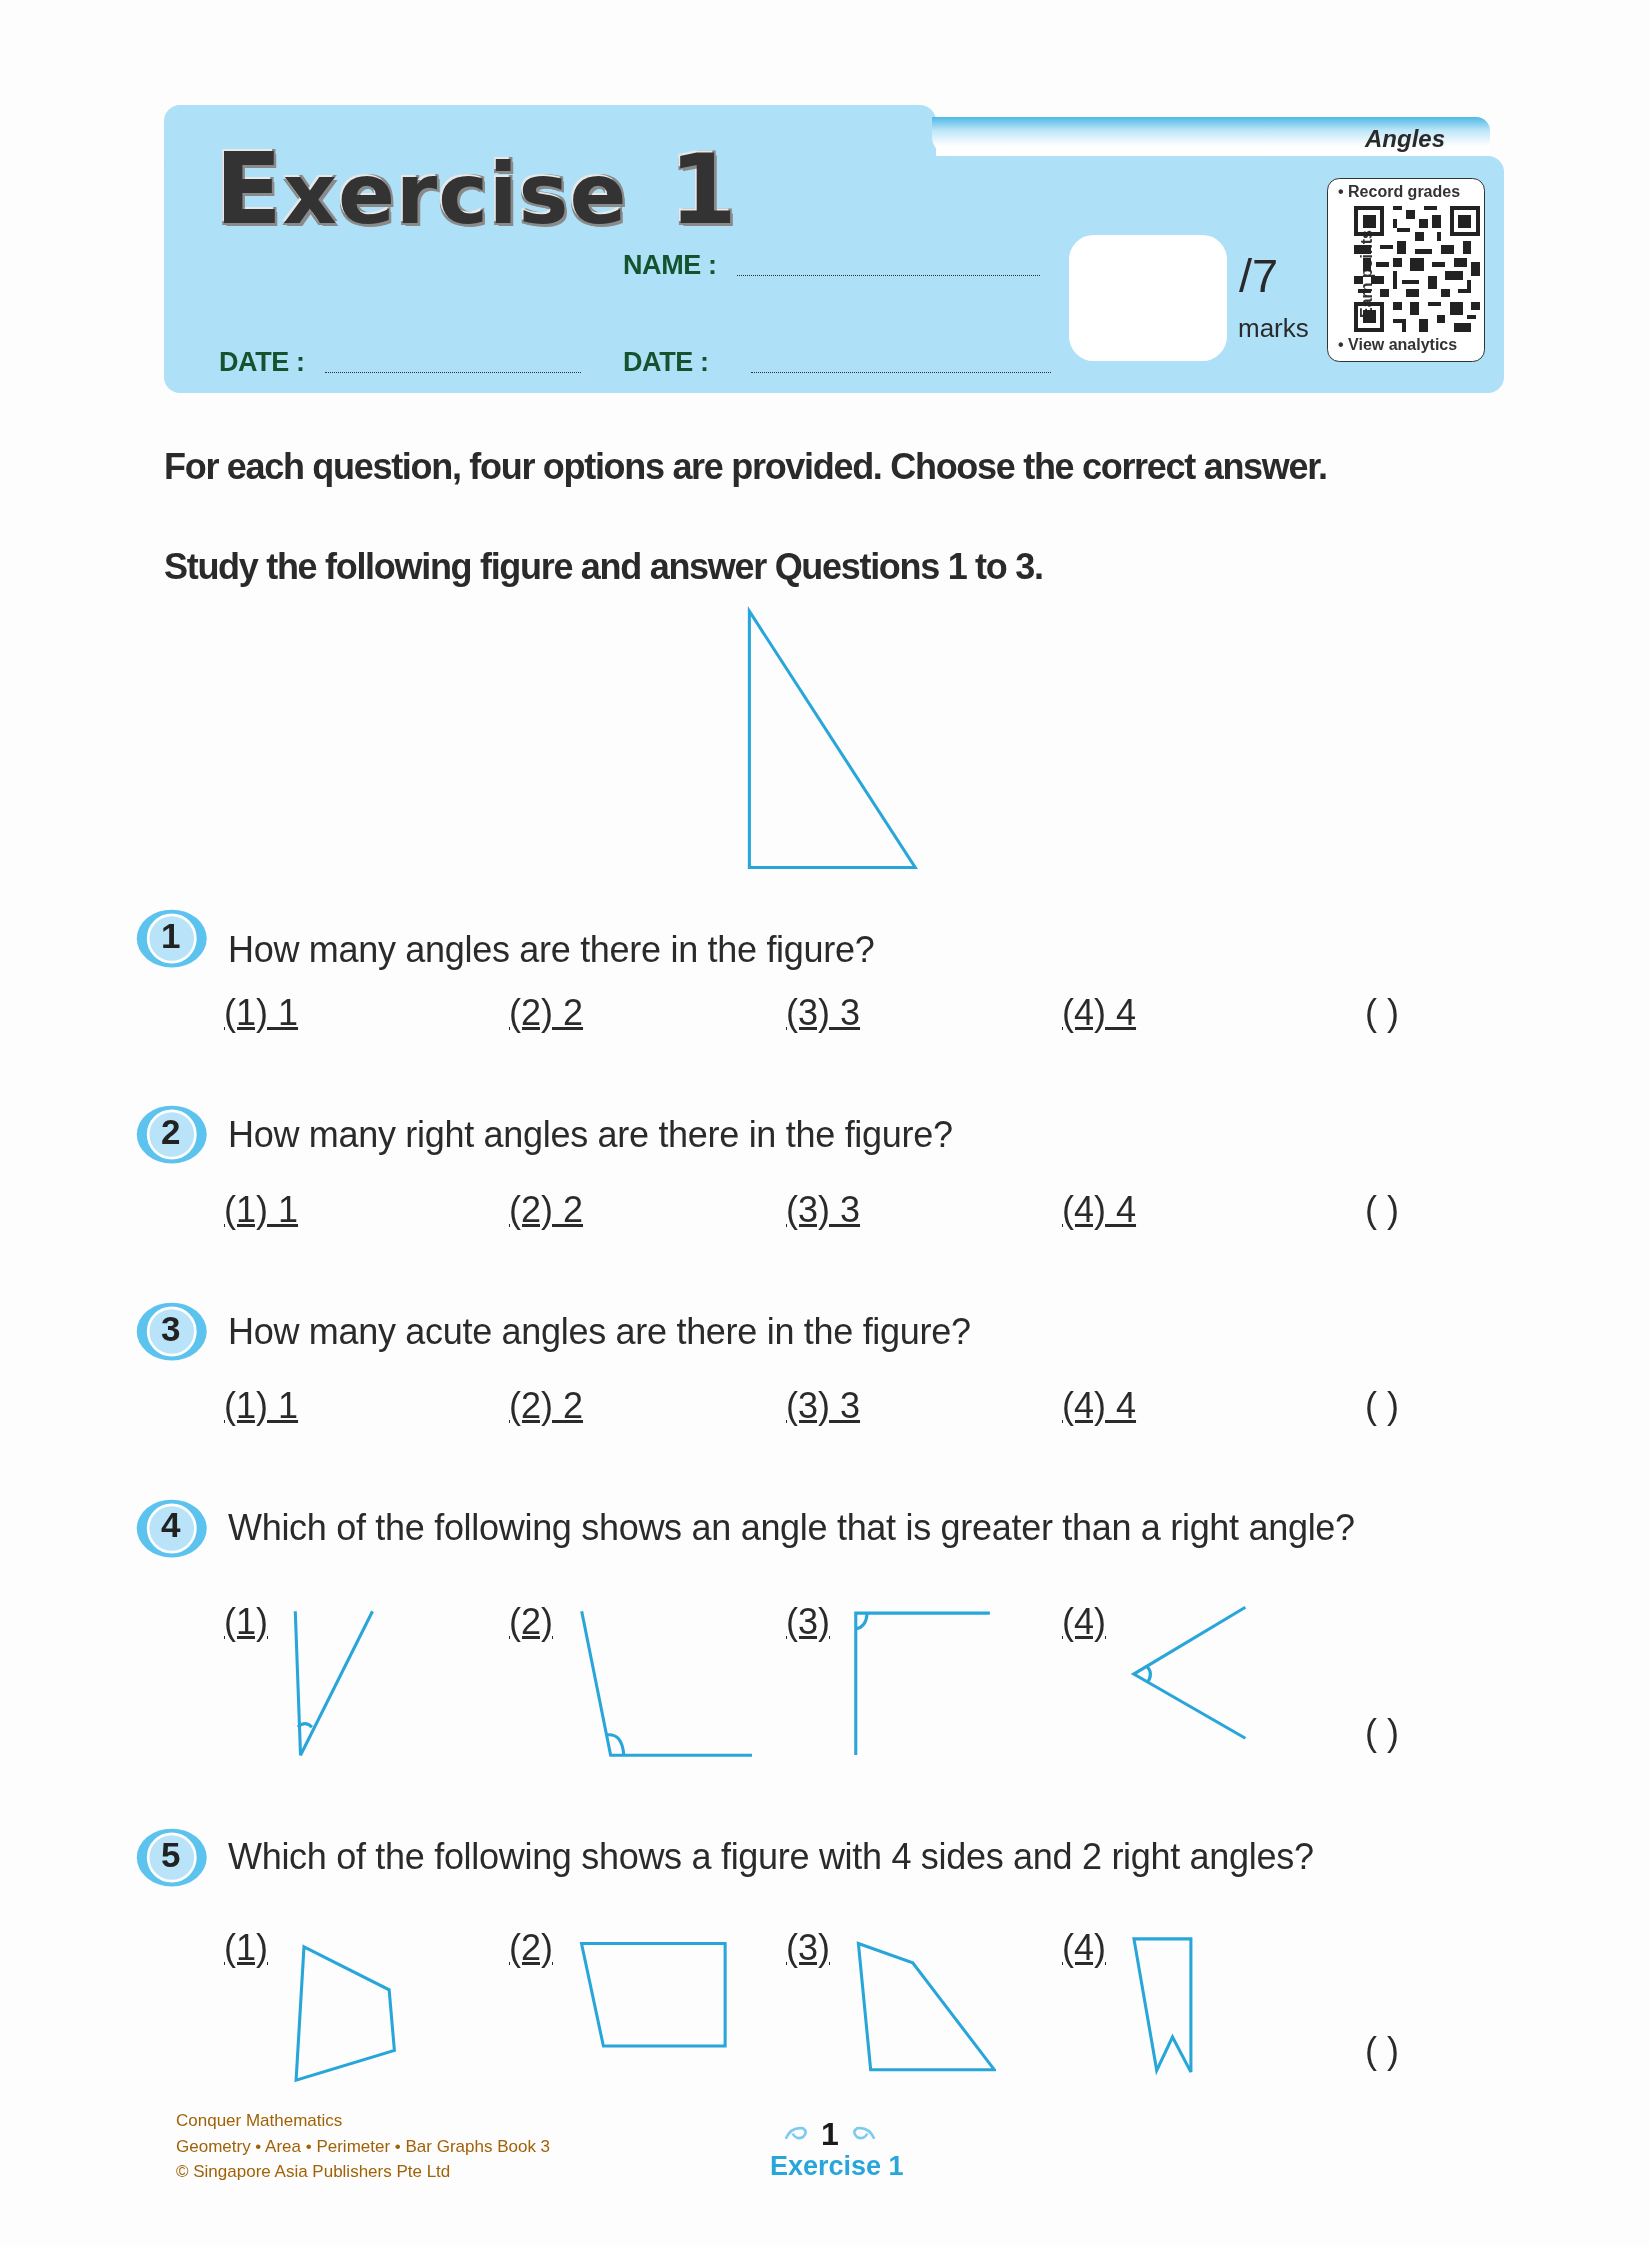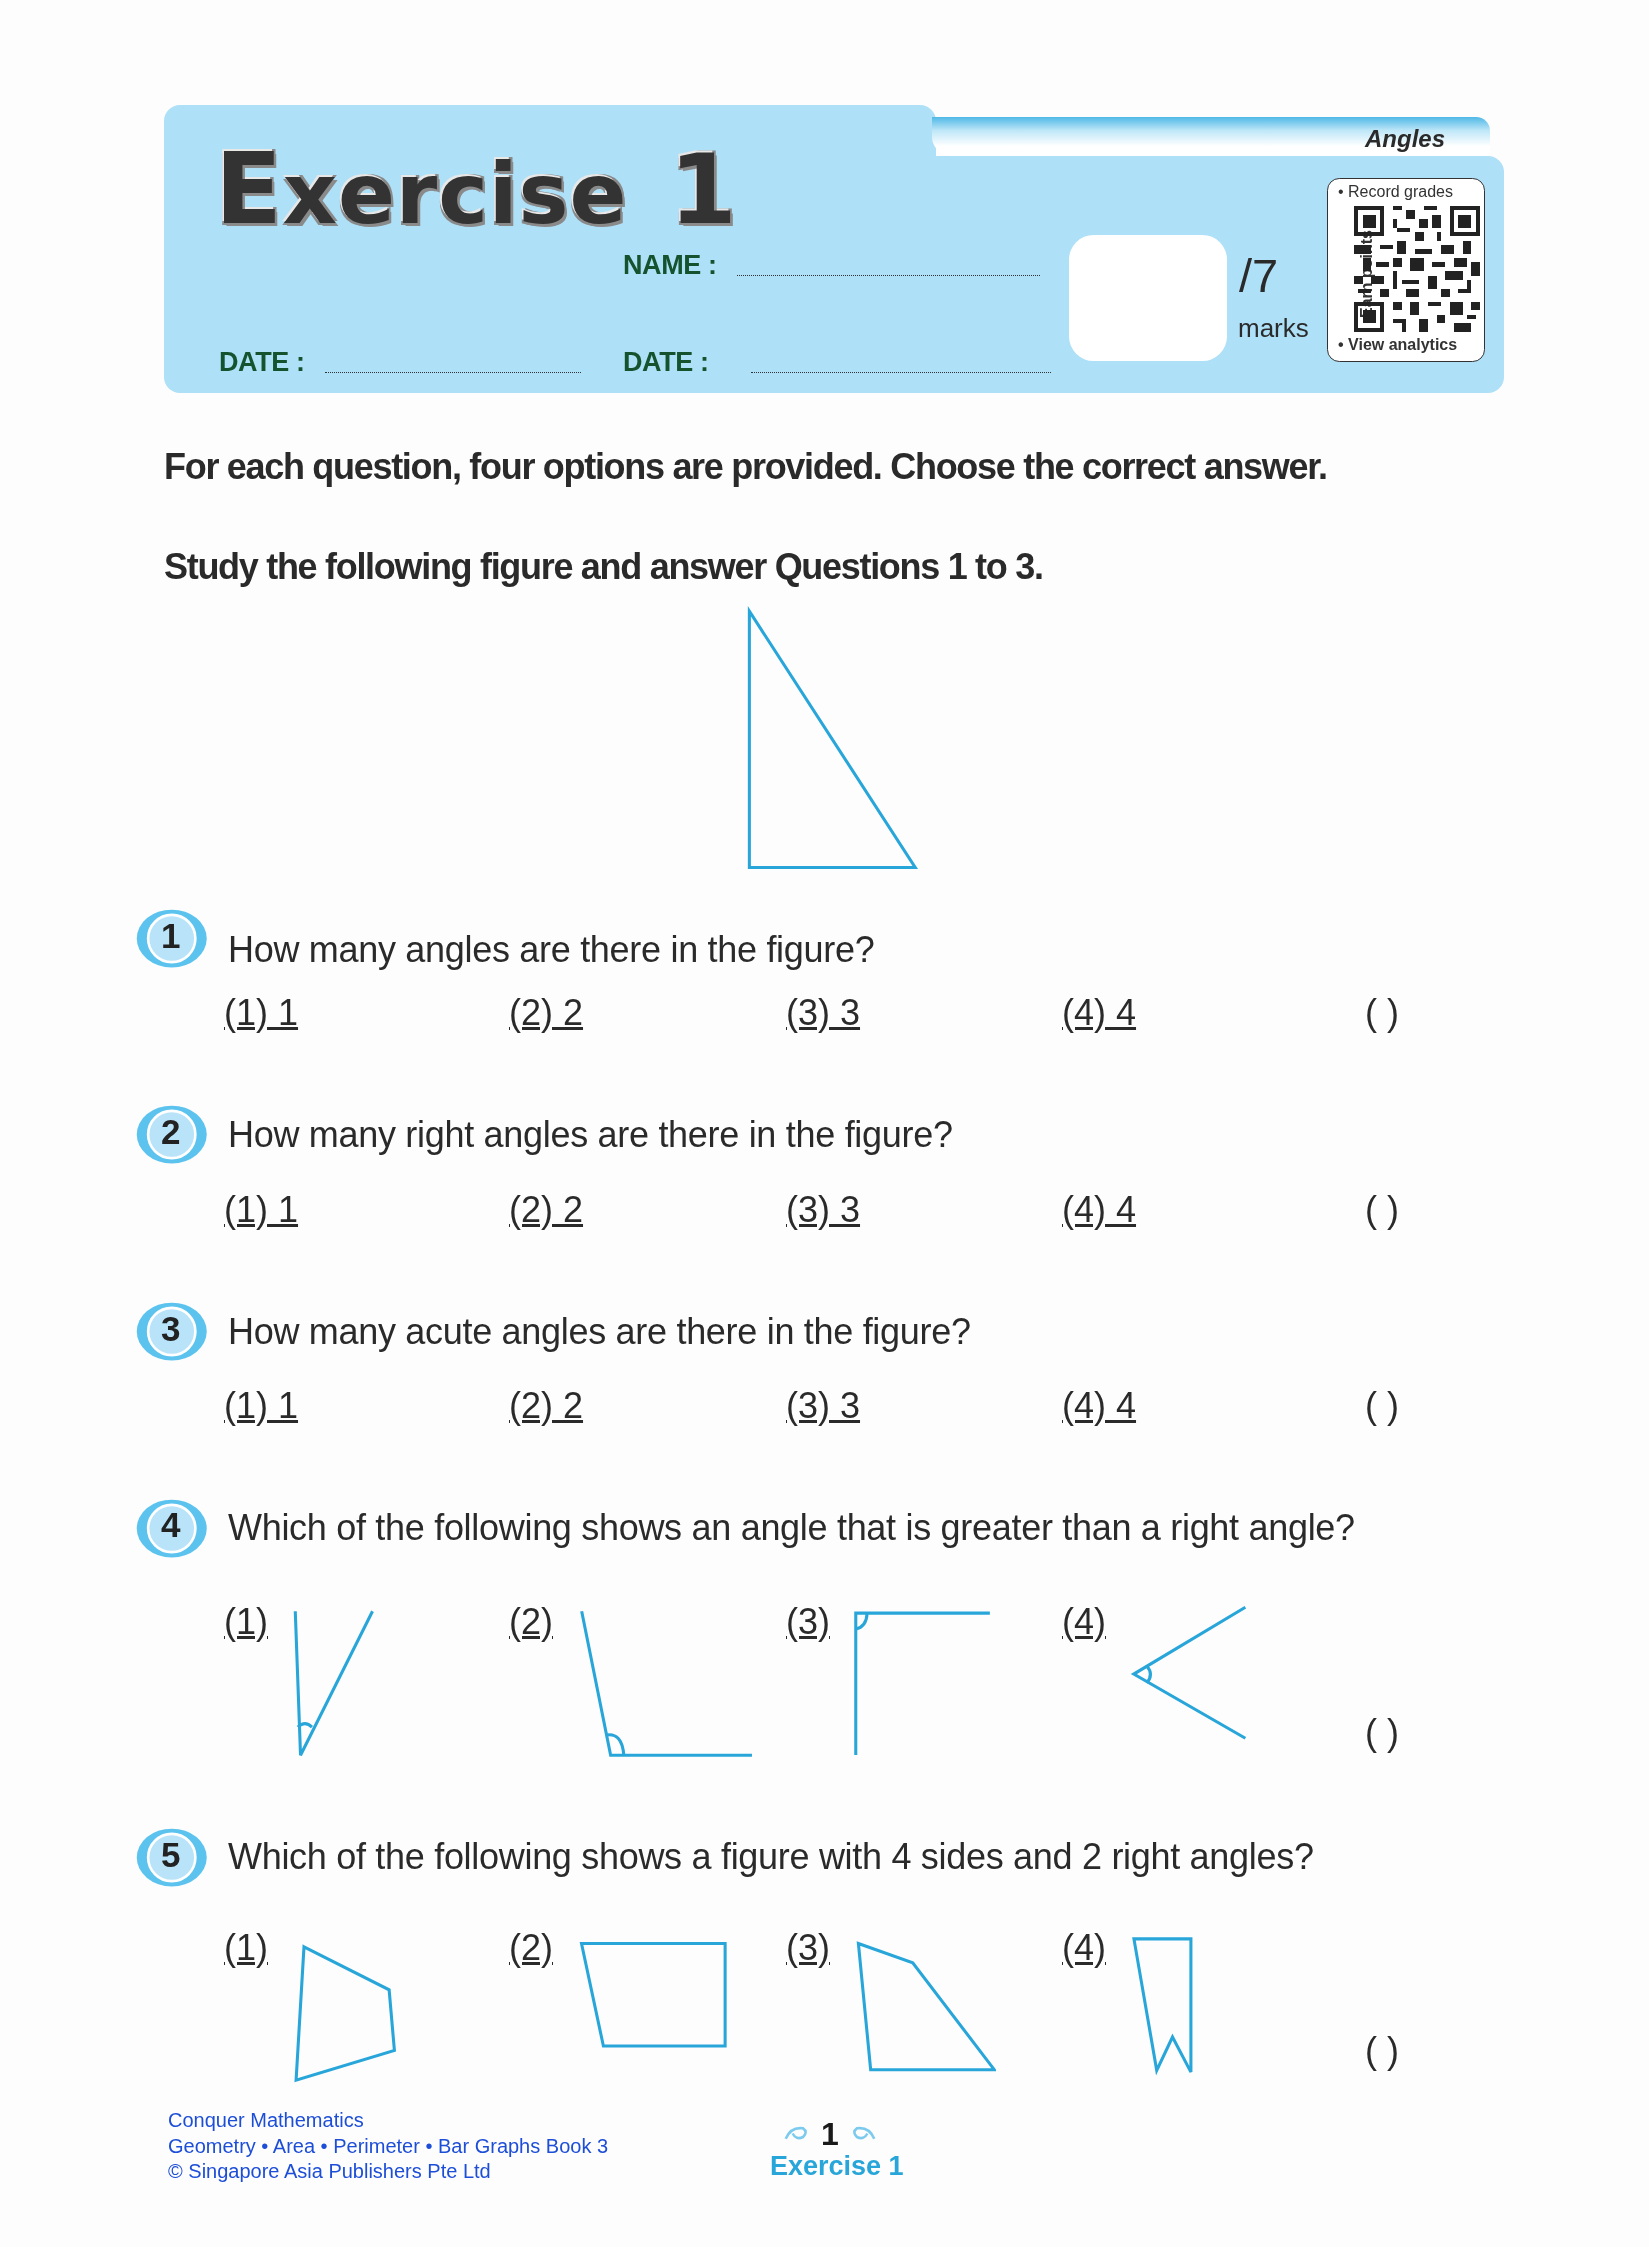--- a/index.html
+++ b/index.html
@@ -17,37 +17,37 @@
            color: #333; letter-spacing: 0.9px;
            text-shadow: 2.6px 2.6px 0 #8a8a8a, -1.8px -1.8px 0 #e8e8e8, 1.8px -1.8px 0 #8a8a8a, -1.8px 1.8px 0 #8a8a8a; }
   .title .cap { font-size: 98px; }
   .title .num { margin-left: 42px; font-size: 97px; }
   .lbl { font-size: 27px; font-weight: bold; color: #14532d; letter-spacing: -0.4px; }
   .dotline { border-bottom: 1.8px dotted #333; height: 1.8px; }
   .score-box { left: 1069px; top: 235px; width: 158px; height: 126px; background: #fff; border-radius: 24.6px; }
   .score-total { left: 1239px; top: 248px; font-size: 47px; color: #2a2a2a; }
   .score-unit { left: 1238px; top: 313px; font-size: 26px; color: #2a2a2a; }
   .qr-card { left: 1327px; top: 178px; width: 158px; height: 184px; background: #fff; border: 1.8px solid #333; border-radius: 12.3px; }
-  .qr-top { left: 1338px; top: 183px; font-size: 16px; font-weight: normal; color: #333; white-space: nowrap; }
+  .qr-top { left: 1338px; top: 183px; font-size: 16px; font-weight: bold; color: #333; white-space: nowrap; }
   .qr-bot { left: 1338px; top: 336px; font-size: 16px; font-weight: bold; color: #333; white-space: nowrap; }
   .qr-side { left: 1318px; top: 265px; font-size: 16px; font-weight: bold; color: #333; transform: rotate(-90deg); transform-origin: center; white-space: nowrap; width: 97px; text-align: center; }
   .qr-code { left: 1354px; top: 205px; width: 126px; height: 128px; }
 
   
   .instr { left: 164px; font-size: 36px; font-weight: bold; color: #2a2a2a; letter-spacing: -1.3px; white-space: nowrap; text-align: center; }
 
   
   .qnum { width: 74px; height: 63px; }
   .qtext { font-size: 36px; color: #2a2a2a; white-space: nowrap; letter-spacing: -0.3px; }
   .opt { font-size: 36px; color: #2a2a2a; white-space: nowrap; text-decoration: underline; }
   .ansbr { font-size: 36px; color: #2a2a2a; white-space: nowrap; }
   .fig { stroke: #29a6d9; stroke-width: 3.5; fill: none; stroke-linejoin: miter; }
 
   
-  .foot { left: 168px; top: 2108px; font-size: 20px; color: #1d4ed8; line-height: 25.5px; }
+  .foot { left: 176px; top: 2108px; font-size: 17px; color: #a16207; line-height: 25.5px; }
   .pg { left: 821px; top: 2116px; font-size: 32px; font-weight: bold; color: #1a1a1a; }
   .pg-ex { left: 770px; top: 2151px; font-size: 27px; font-weight: bold; color: #29a6d9; }
 </style>
 </head>
 <body>
 
 <div class="abs hdr-top"></div>
 <div class="abs hdr-main"></div>
 <div class="abs hdr-tab"></div>
 <div class="abs topic">Angles</div>

